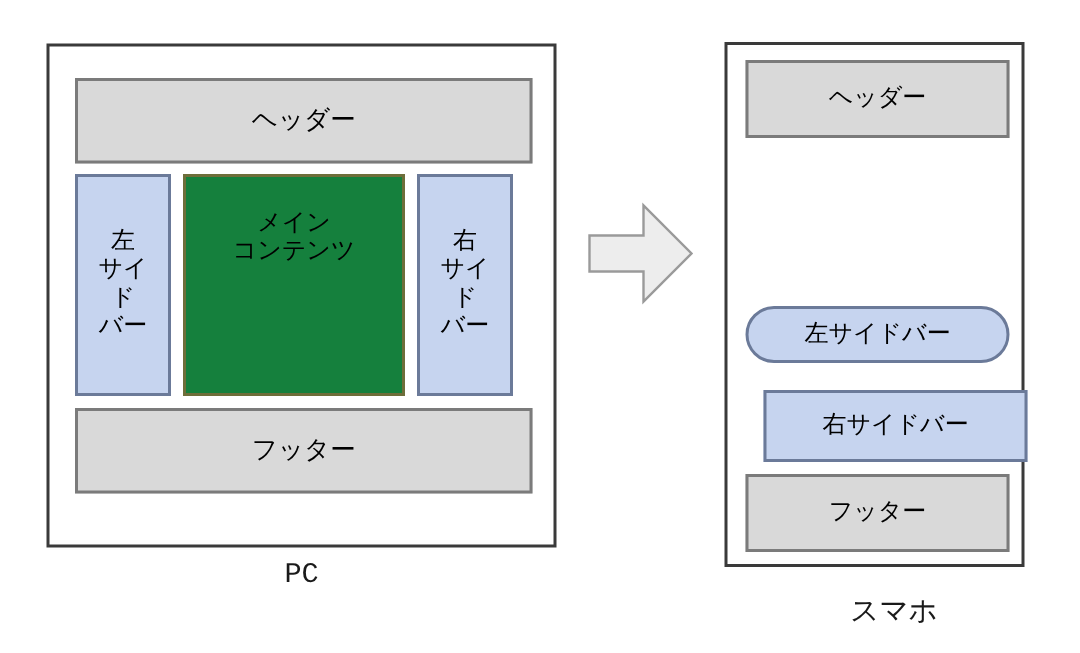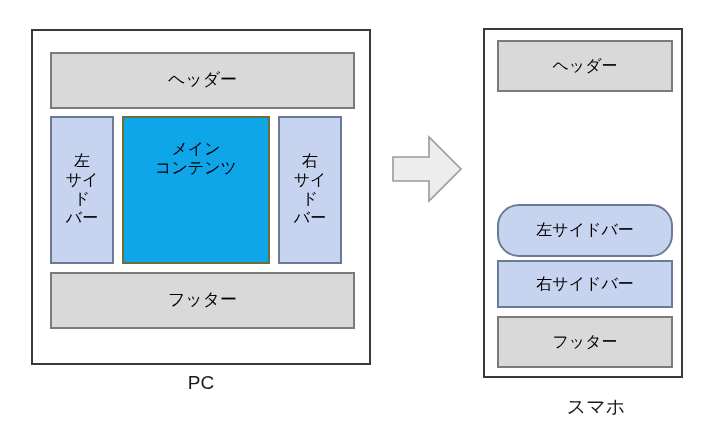--- a/index.html
+++ b/index.html
@@ -29,21 +29,21 @@
     border: 2px solid #7b7b7b;
     display: flex;
     align-items: center;
     justify-content: center;
     text-align: center;
     line-height: 1.18;
     white-space: pre-line;
   }
   .box.gray   { background: #d9d9d9; border-color: #7b7b7b; }
   .box.blue   { background: #c6d4ef; border-color: #6b7a99; }
-  .box.yellow { background: #0ea5e9; border-color: #6e6e3a; }
+  .box.yellow { background: #15803d; border-color: #6e6e3a; }
 
   
   #pc-panel {
     left: 31px;
     top: 29px;
     width: 340px;
     height: 336px;
   }
   #pc-header {
     position: absolute;
@@ -112,30 +112,31 @@
     height: 350px;
   }
   .m-box {
     position: absolute;
     left: 12px;
     width: 176px;
     font-size: 16px;
   }
   #m-header { top: 10px;  height: 52px; }
   #m-main   { top: 64px;  height: 108px; }
-  #m-left   { top: 174px; height: 53px; border-radius: 22px; }
-  #m-right  { top: 230px; height: 48px; }
+  #m-left   { top: 174px; height: 38px; border-radius: 22px; }
+  #m-right  { top: 230px; height: 48px; margin-left: 12px; }
   #m-footer { top: 286px; height: 52px; }
 
   
   .caption {
     position: absolute;
     text-align: center;
     font-size: 19px;
     color: #1a1a1a;
+    font-family: Liberation Mono, monospace;
   }
   #pc-caption {
     left: 31px;
     top: 372px;
     width: 340px;
   }
   #mobile-caption {
     left: 496px;
     top: 394px;
     width: 200px;

